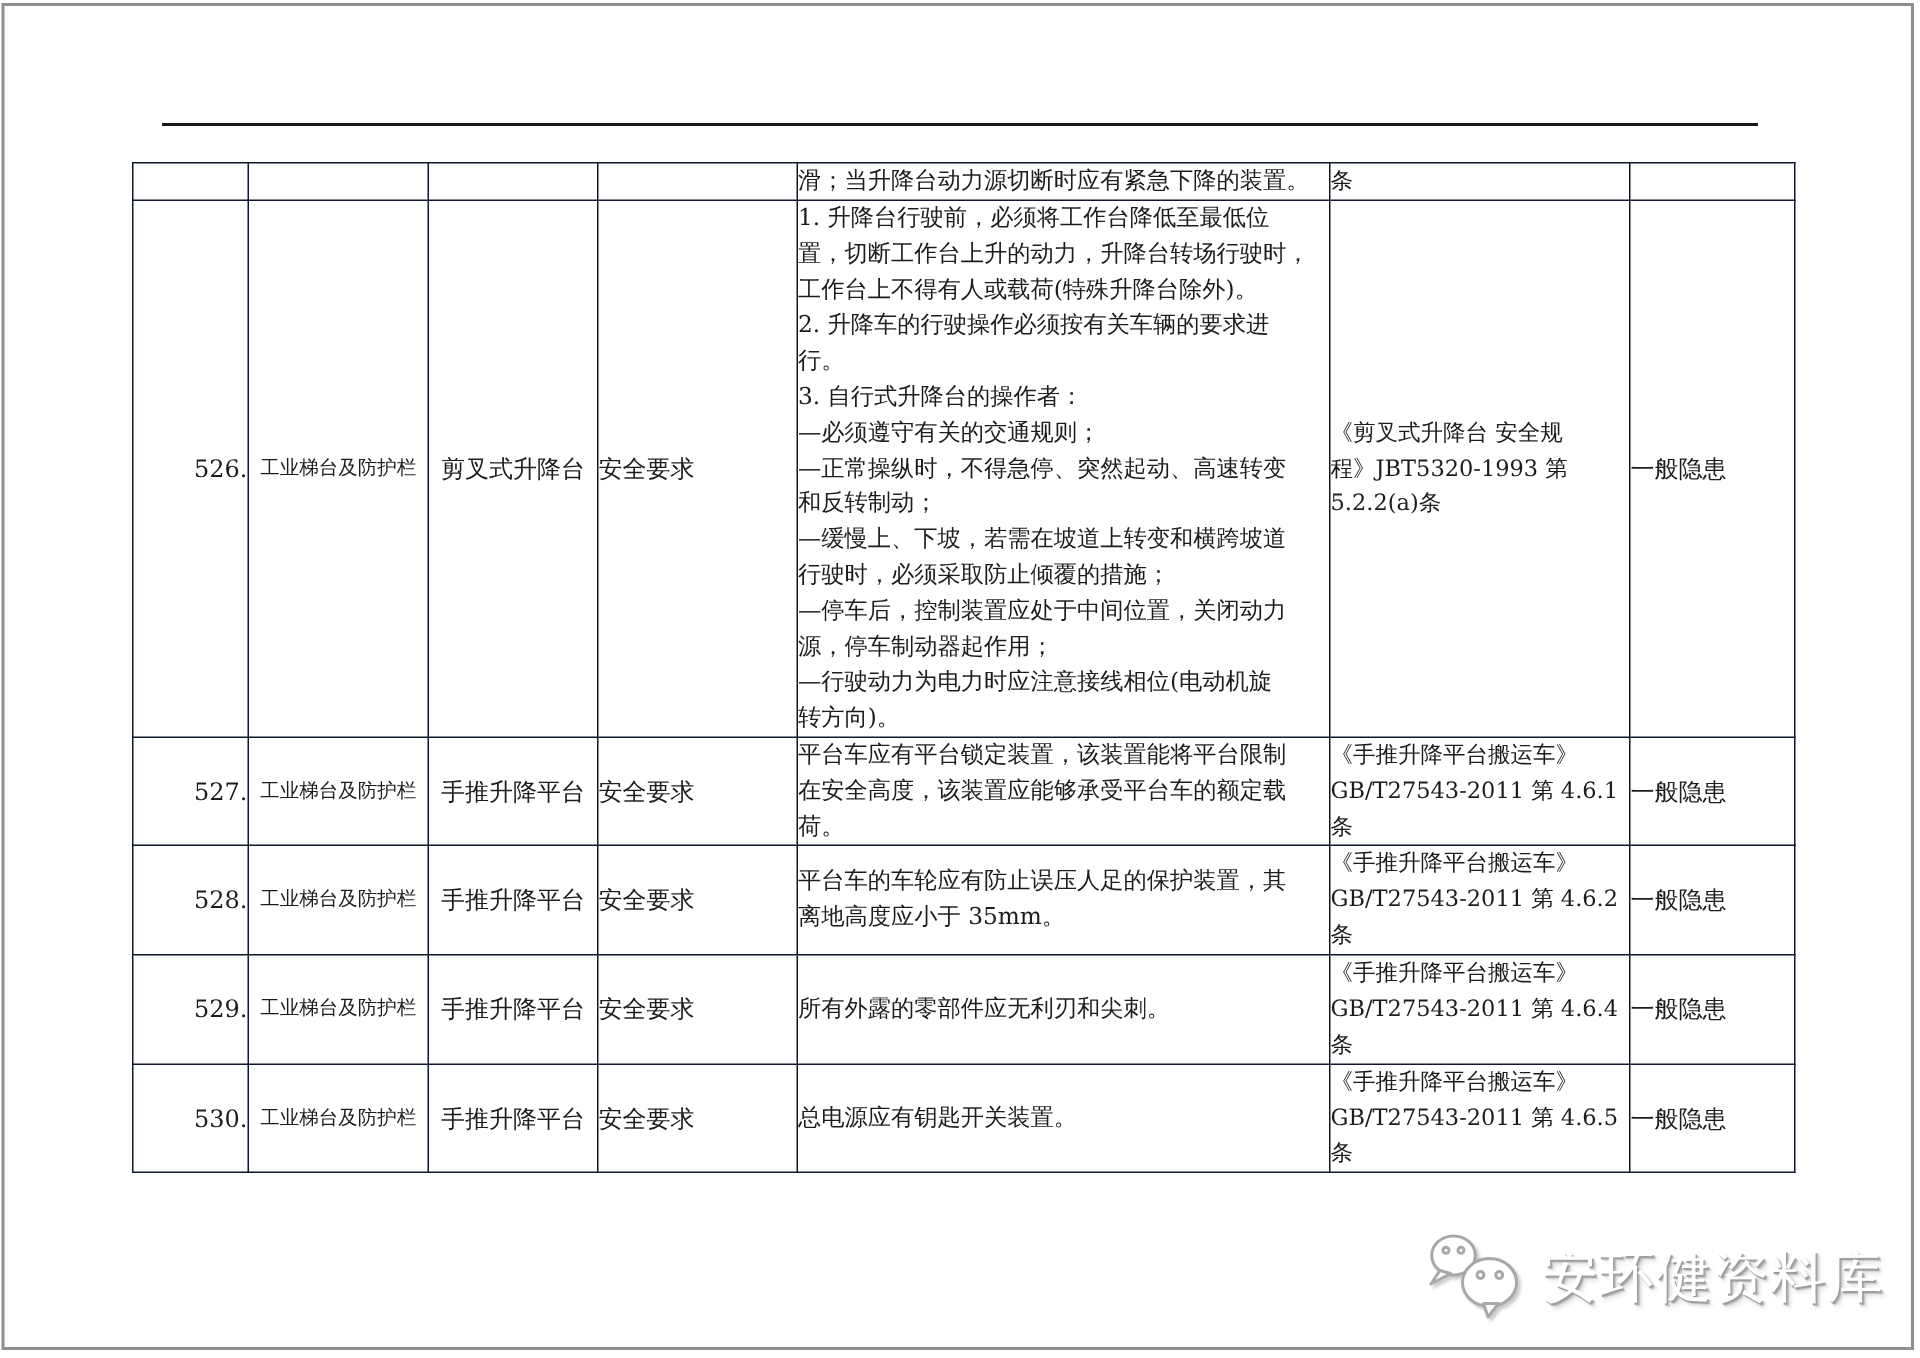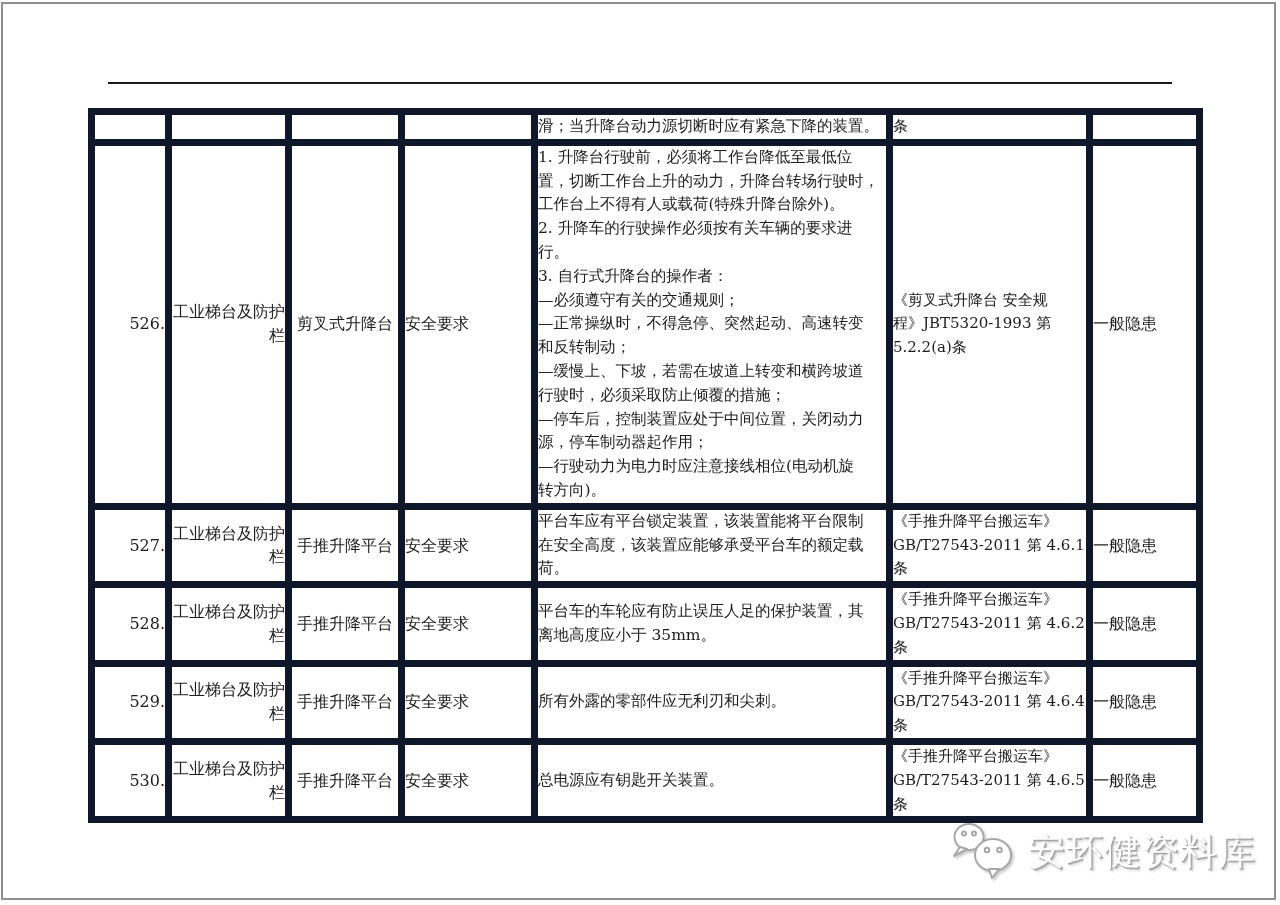--- a/index.html
+++ b/index.html
@@ -13,31 +13,31 @@
   }
   .top-rule{
     position:absolute;left:108px;top:82px;width:1064px;height:2px;background:#1a1a1a;
   }
   table.doc-table{
     position:absolute;left:88px;top:108px;width:1108px;
     border-collapse:collapse;table-layout:fixed;
     font-size:16px;line-height:23.8px;
   }
   table.doc-table td{
-    border:7px solid #0f172a;overflow:hidden;vertical-align:middle;
+    border:1px solid #0f172a;overflow:hidden;vertical-align:middle;
     padding:0;box-sizing:border-box;
   }
   tr.row-partial{height:25px;}
   tr.row-526{height:357px;}
   tr.row-527{height:71px;}
   tr.row-528{height:71px;}
   tr.row-529{height:73px;}
   tr.row-530{height:72px;}
   td.cell-no{text-align:right;}
-  td.cell-category{text-align:right;padding:0 11px;font-size:16px;}
+  td.cell-category{text-align:center;padding:0 11px;font-size:13px;}
   td.cell-equipment{text-align:center;}
   td.cell-type{text-align:left;padding-left:10px;}
   td.cell-desc{
     text-align:left;padding:0 5px 0 7px;white-space:pre-line;font-size:15.5px;
   }
   td.cell-ref{
     text-align:left;padding:0 4px 0 7px;white-space:pre-line;font-size:15px;
   }
   td.cell-hazard{text-align:left;}
   .watermark{

